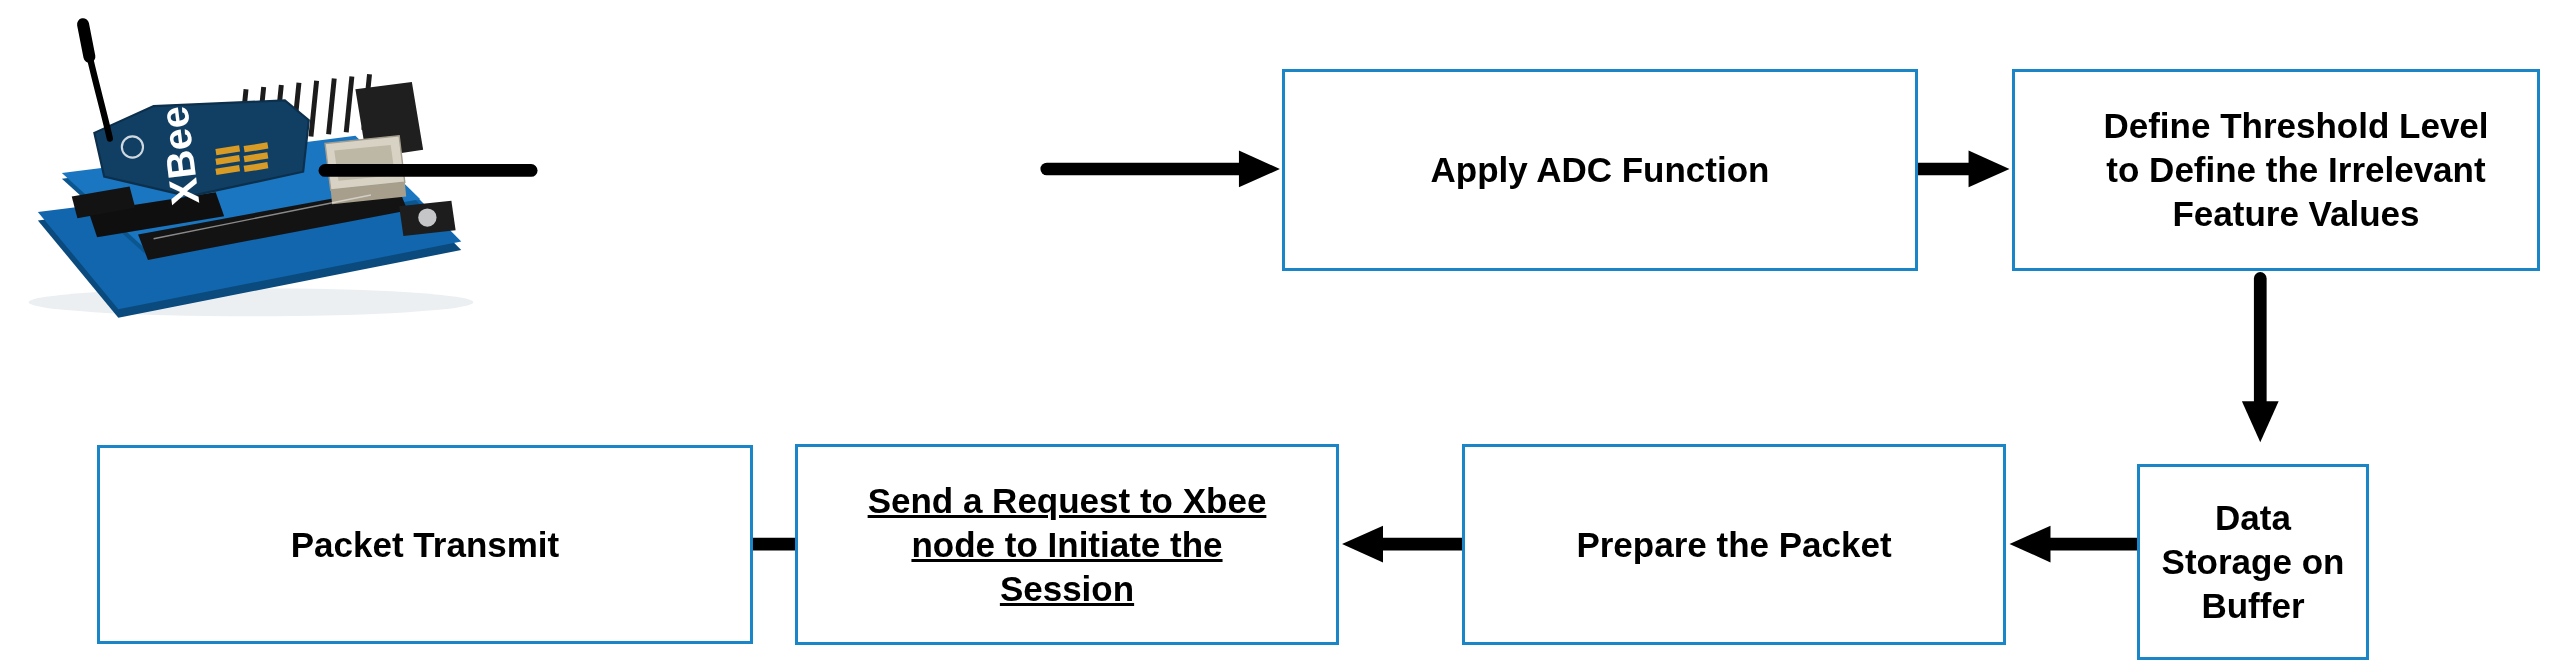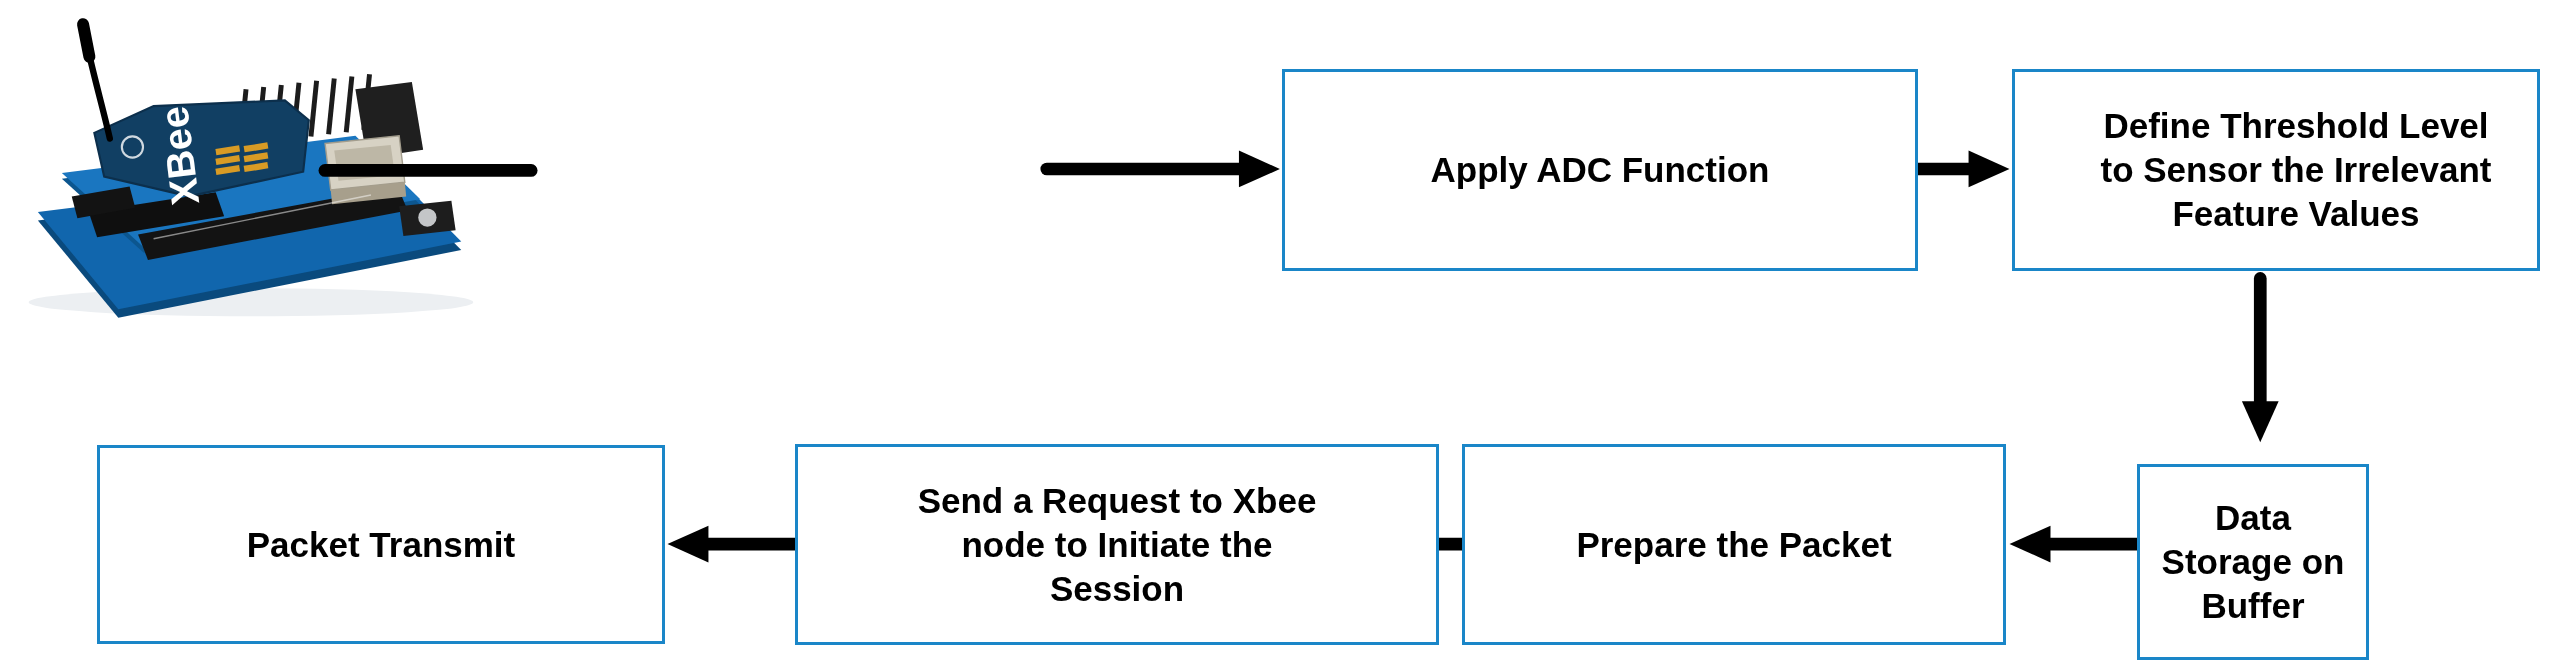--- a/index.html
+++ b/index.html
@@ -18,22 +18,22 @@
     font-weight:700;font-size:35px;line-height:44px;text-align:center;
     white-space:nowrap;
   }
   .node .ln{display:block;}
   
   #node-sensor   {left:530px;  top:69px;  width:509px; height:202px;}
   #node-adc      {left:1282px; top:69px;  width:636px; height:202px;}
   #node-threshold{left:2012px; top:69px;  width:528px; height:202px;padding-left:40px;}
   #node-buffer   {left:2137px; top:464px; width:232px; height:196px;}
   #node-prepare  {left:1462px; top:444px; width:544px; height:201px;}
-  #node-request  {left:795px; top:444px; width:644px; height:201px;}
-  #node-transmit {left:97px;  top:445px; width:568px; height:199px;}
+  #node-request  {left:795px; top:444px; width:544px; height:201px;text-decoration:underline;}
+  #node-transmit {left:97px;  top:445px; width:656px; height:199px;}
   svg{position:absolute;left:0;top:0;}
   #photo-svg{left:3.5px;top:0;width:501px;height:318px;}
 </style>
 </head>
 <body style="background: rgb(255, 255, 255);">
 
 <div class="canvas">
 
   <svg id="photo-svg" viewBox="0 0 710 450" aria-hidden="true">
     <ellipse cx="350" cy="428" rx="315" ry="20" fill="#eceff2"></ellipse>
@@ -122,21 +122,21 @@
     </g>
   </svg>
 
 
   <div class="node" id="node-adc">
     <span class="ln">Apply ADC Function</span>
   </div>
 
   <div class="node" id="node-threshold">
     <span class="ln">Define Threshold Level</span>
-    <span class="ln">to Sensor the Irrelevant</span>
+    <span class="ln">to Define the Irrelevant</span>
     <span class="ln">Feature Values</span>
   </div>
 
   <div class="node" id="node-buffer">
     <span class="ln">Data</span>
     <span class="ln">Storage on</span>
     <span class="ln">Buffer</span>
   </div>
 
   <div class="node" id="node-prepare">

